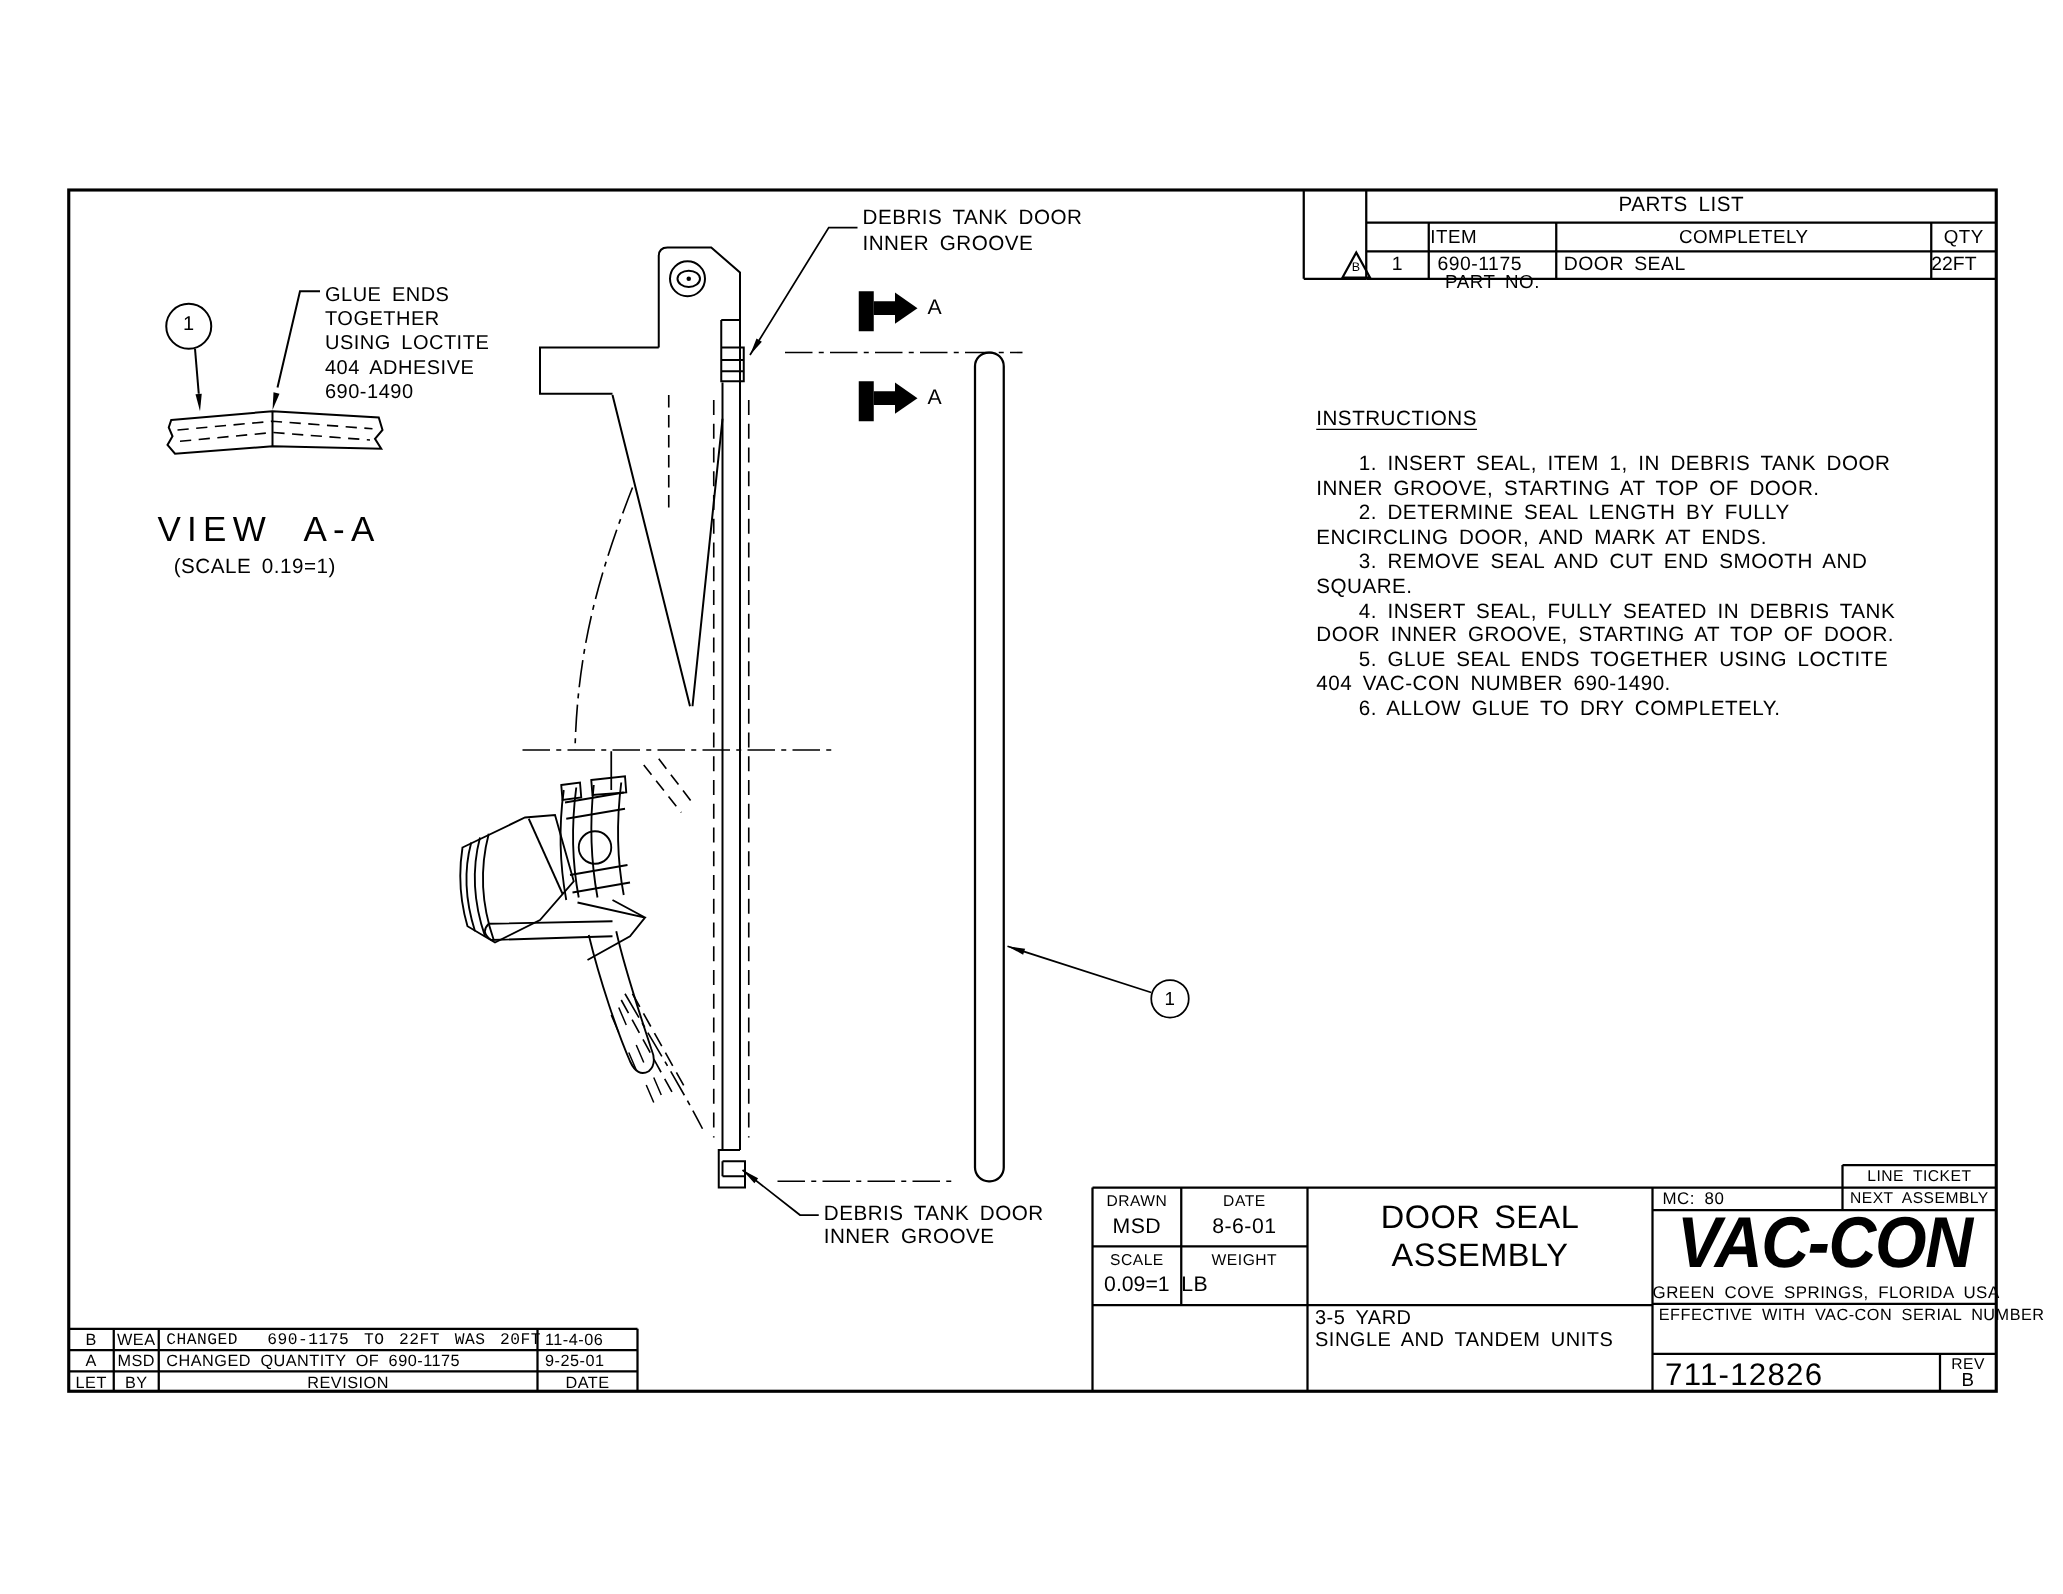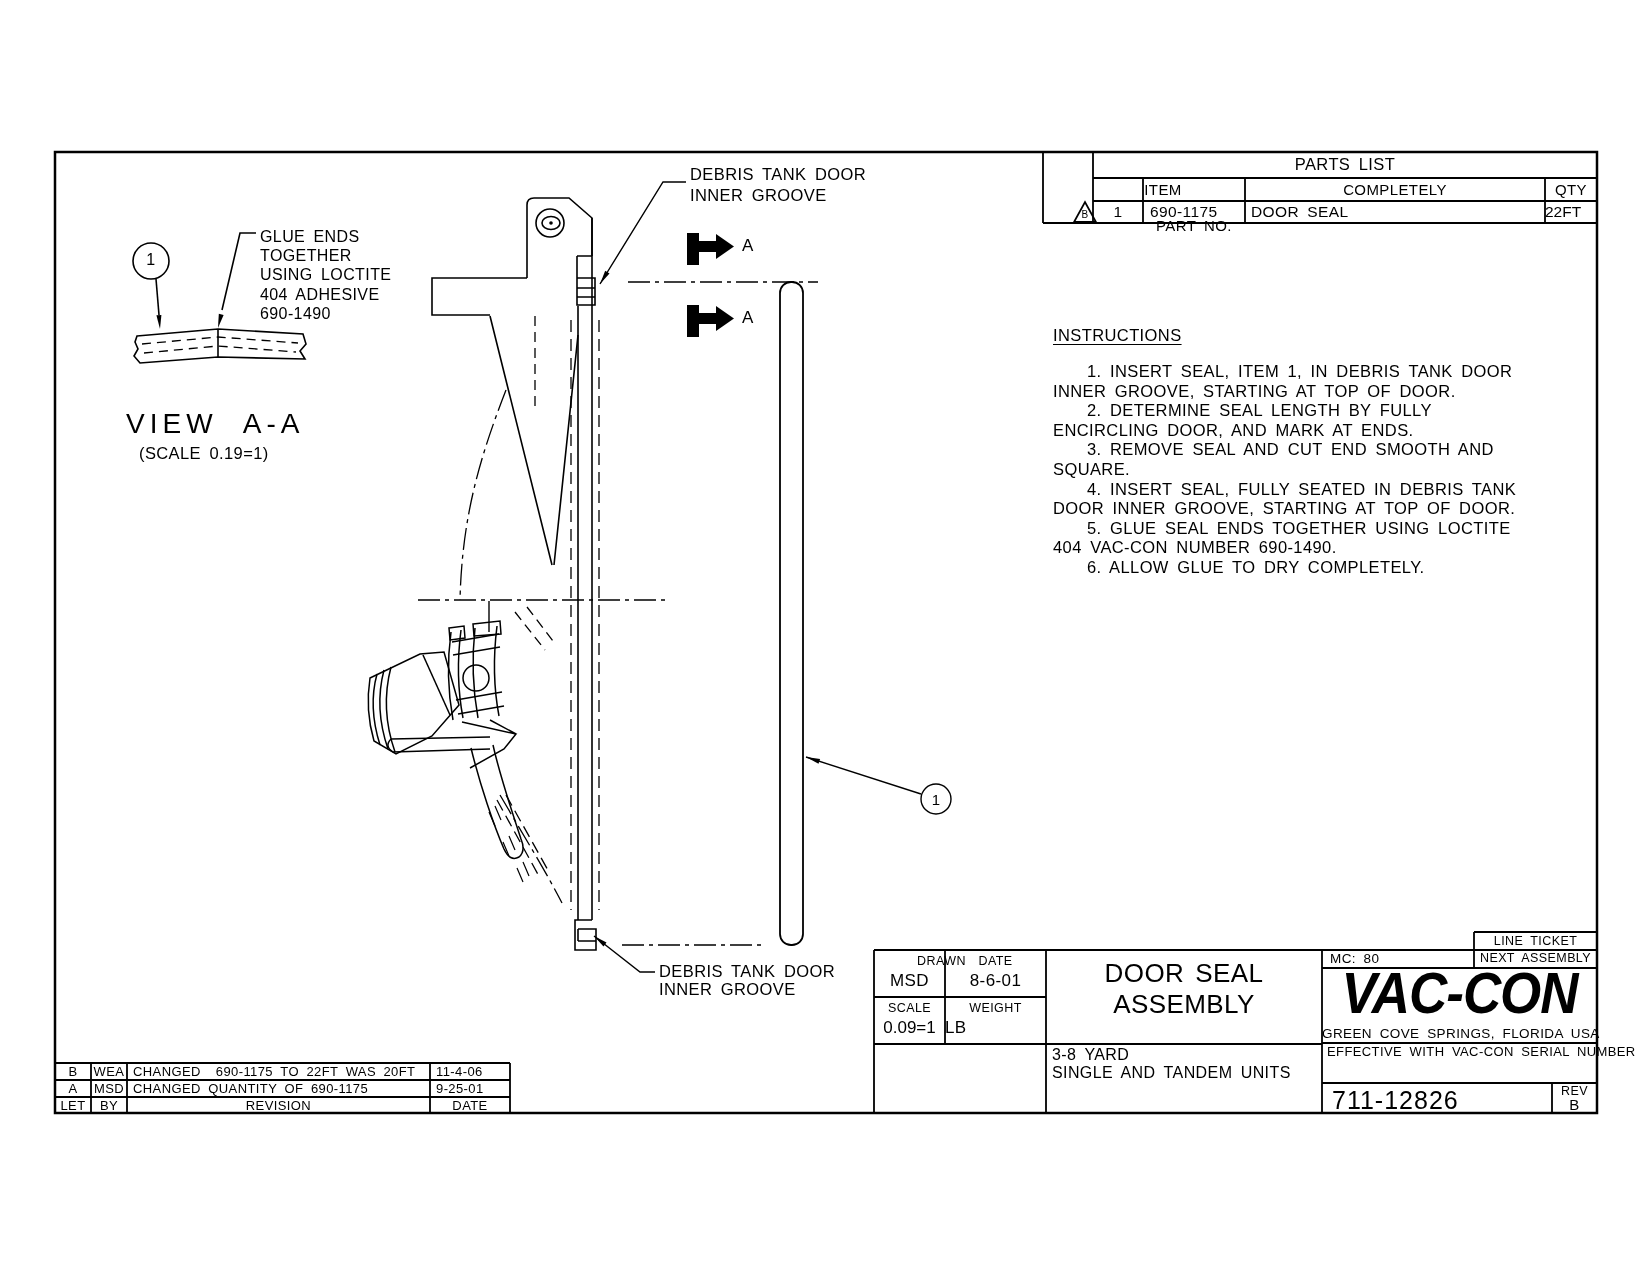--- a/index.html
+++ b/index.html
@@ -161,45 +161,45 @@
 <div class="t s165" style="left:139px;top:444px;">(SCALE 0.19=1)</div>
 
 <div class="t s165 lh20" style="left:690px;top:164px;">DEBRIS TANK DOOR
 INNER GROOVE</div>
 <div class="t s165 lh18" style="left:659px;top:962px;">DEBRIS TANK DOOR
 INNER GROOVE</div>
 <div class="t s17" style="left:742px;top:236px;">A</div>
 <div class="t s17" style="left:742px;top:308px;">A</div>
 <div class="t s15 c" style="left:926px;top:791px;width:20px;">1</div>
 
-<div class="t s12 c" style="left:874px;top:954px;width:71px;padding-left:32px;">DRAWN</div>
+<div class="t s12 c" style="left:874px;top:954px;width:71px;">DRAWN</div>
 <div class="t s17 c" style="left:874px;top:971px;width:71px;">MSD</div>
 <div class="t s12 c" style="left:945px;top:954px;width:101px;">DATE</div>
 <div class="t s17 c" style="left:945px;top:971px;width:101px;">8-6-01</div>
 <div class="t s12 c" style="left:874px;top:1001px;width:71px;">SCALE</div>
 <div class="t s17 c" style="left:874px;top:1018px;width:71px;letter-spacing:0;">0.09=1</div>
 <div class="t s12 c" style="left:945px;top:1001px;width:101px;">WEIGHT</div>
 <div class="t s17 r" style="left:945px;top:1018px;width:92px;">LB</div>
 <div class="t s26 c bigtitle" style="left:1046px;top:958px;width:276px;">DOOR SEAL
 ASSEMBLY</div>
-<div class="t s16 lh18" style="left:1052px;top:1046px;">3-8 YARD
+<div class="t s16 lh18" style="left:1052px;top:1046px;">3-5 YARD
 SINGLE AND TANDEM UNITS</div>
 <div class="t s135" style="left:1330px;top:951px;">MC: 80</div>
 <div class="t s12 c" style="left:1474px;top:934px;width:123px;">LINE TICKET</div>
 <div class="t s12 c" style="left:1474px;top:951px;width:123px;">NEXT ASSEMBLY</div>
 <div class="t logo" style="left:1322px;top:966px;width:275px;height:58px;font-size:50px;">VAC-CON</div>
 <div class="t s135 c" style="left:1322px;top:1026px;width:275px;">GREEN COVE SPRINGS, FLORIDA USA</div>
 <div class="t s13" style="left:1327px;top:1045px;">EFFECTIVE WITH VAC-CON SERIAL NUMBER</div>
 <div class="t s25" style="left:1332px;top:1086px;letter-spacing:1px;">711-12826</div>
 <div class="t s12 c" style="left:1552px;top:1084px;width:45px;">REV</div>
 <div class="t s15 c" style="left:1552px;top:1096px;width:45px;">B</div>
 
 <div class="t s13 c" style="left:55px;top:1065px;width:36px;">B</div>
 <div class="t s13 c" style="left:91px;top:1065px;width:36px;">WEA</div>
-<div class="t s13" style="left:133px;top:1065px;">CHANGED  690-1175 TO 22FT WAS 20FT</div>
+<div class="t s13" style="left:133px;top:1065px;font-family:Liberation Mono, monospace;">CHANGED  690-1175 TO 22FT WAS 20FT</div>
 <div class="t s13" style="left:436px;top:1065px;">11-4-06</div>
 
 <div class="t s13 c" style="left:55px;top:1082px;width:36px;">A</div>
 <div class="t s13 c" style="left:91px;top:1082px;width:36px;">MSD</div>
 <div class="t s13" style="left:133px;top:1082px;">CHANGED QUANTITY OF 690-1175</div>
 <div class="t s13" style="left:436px;top:1082px;">9-25-01</div>
 
 <div class="t s13 c" style="left:55px;top:1099px;width:36px;">LET</div>
 <div class="t s13 c" style="left:91px;top:1099px;width:36px;">BY</div>
 <div class="t s13 c" style="left:127px;top:1099px;width:303px;">REVISION</div>

